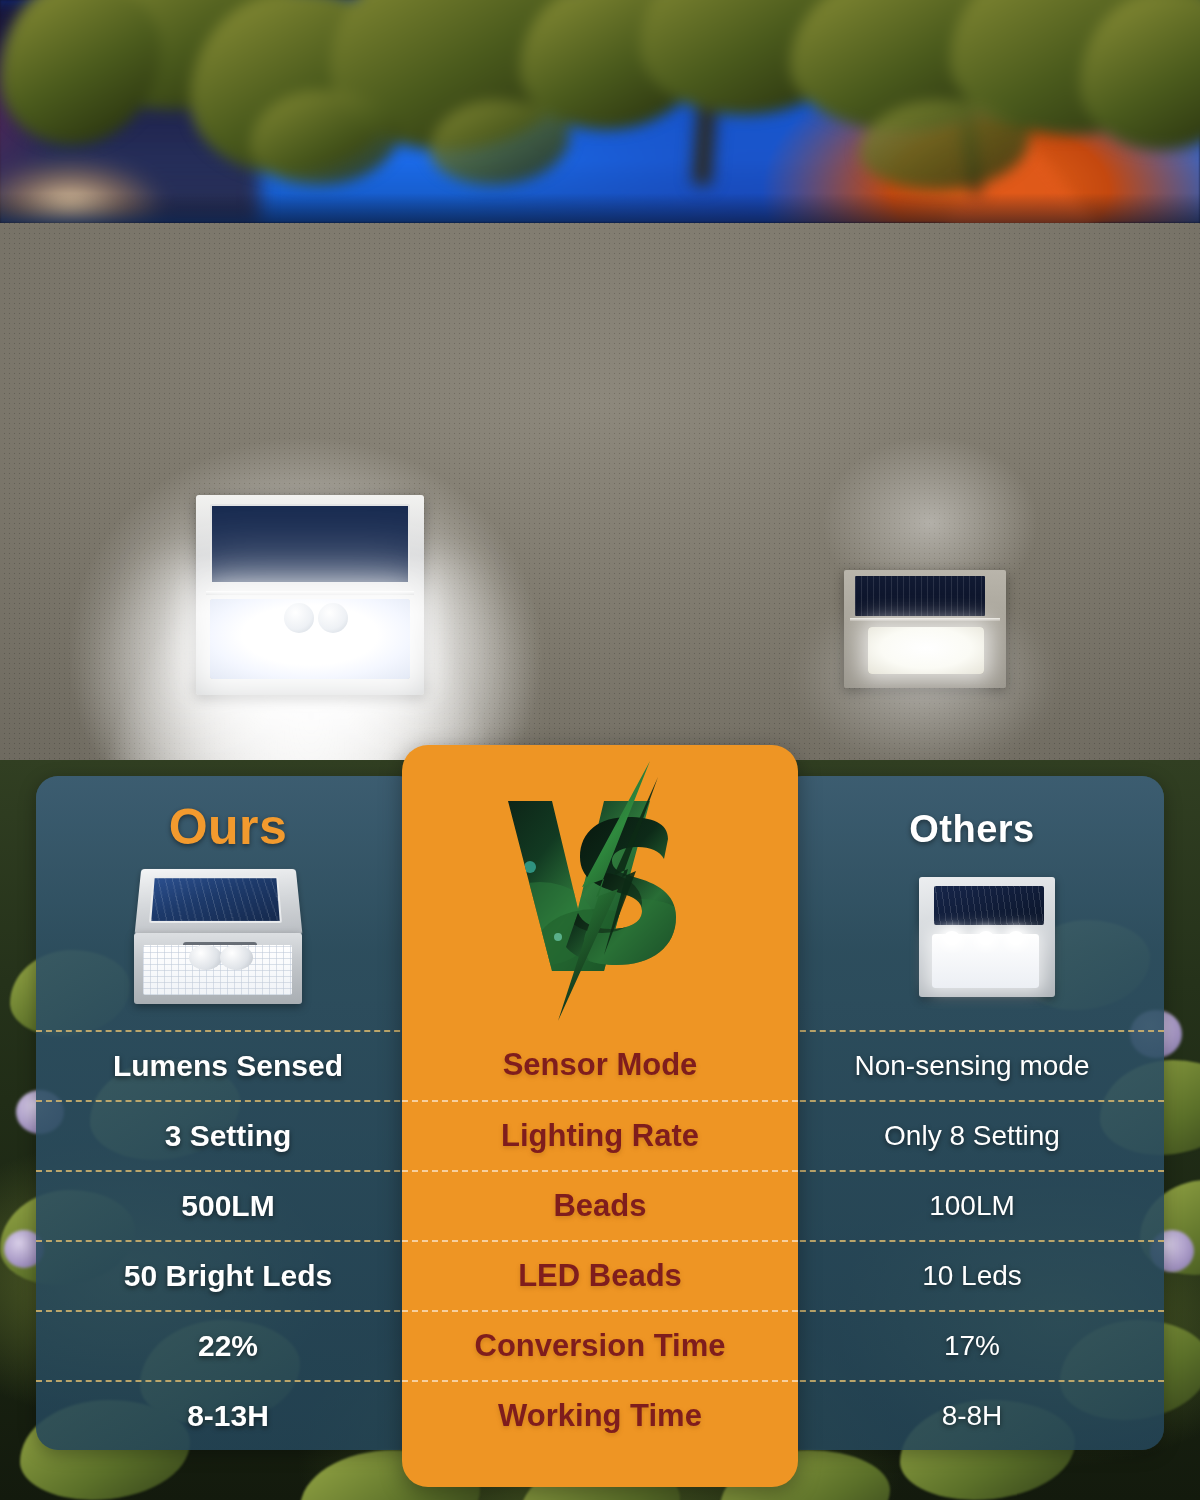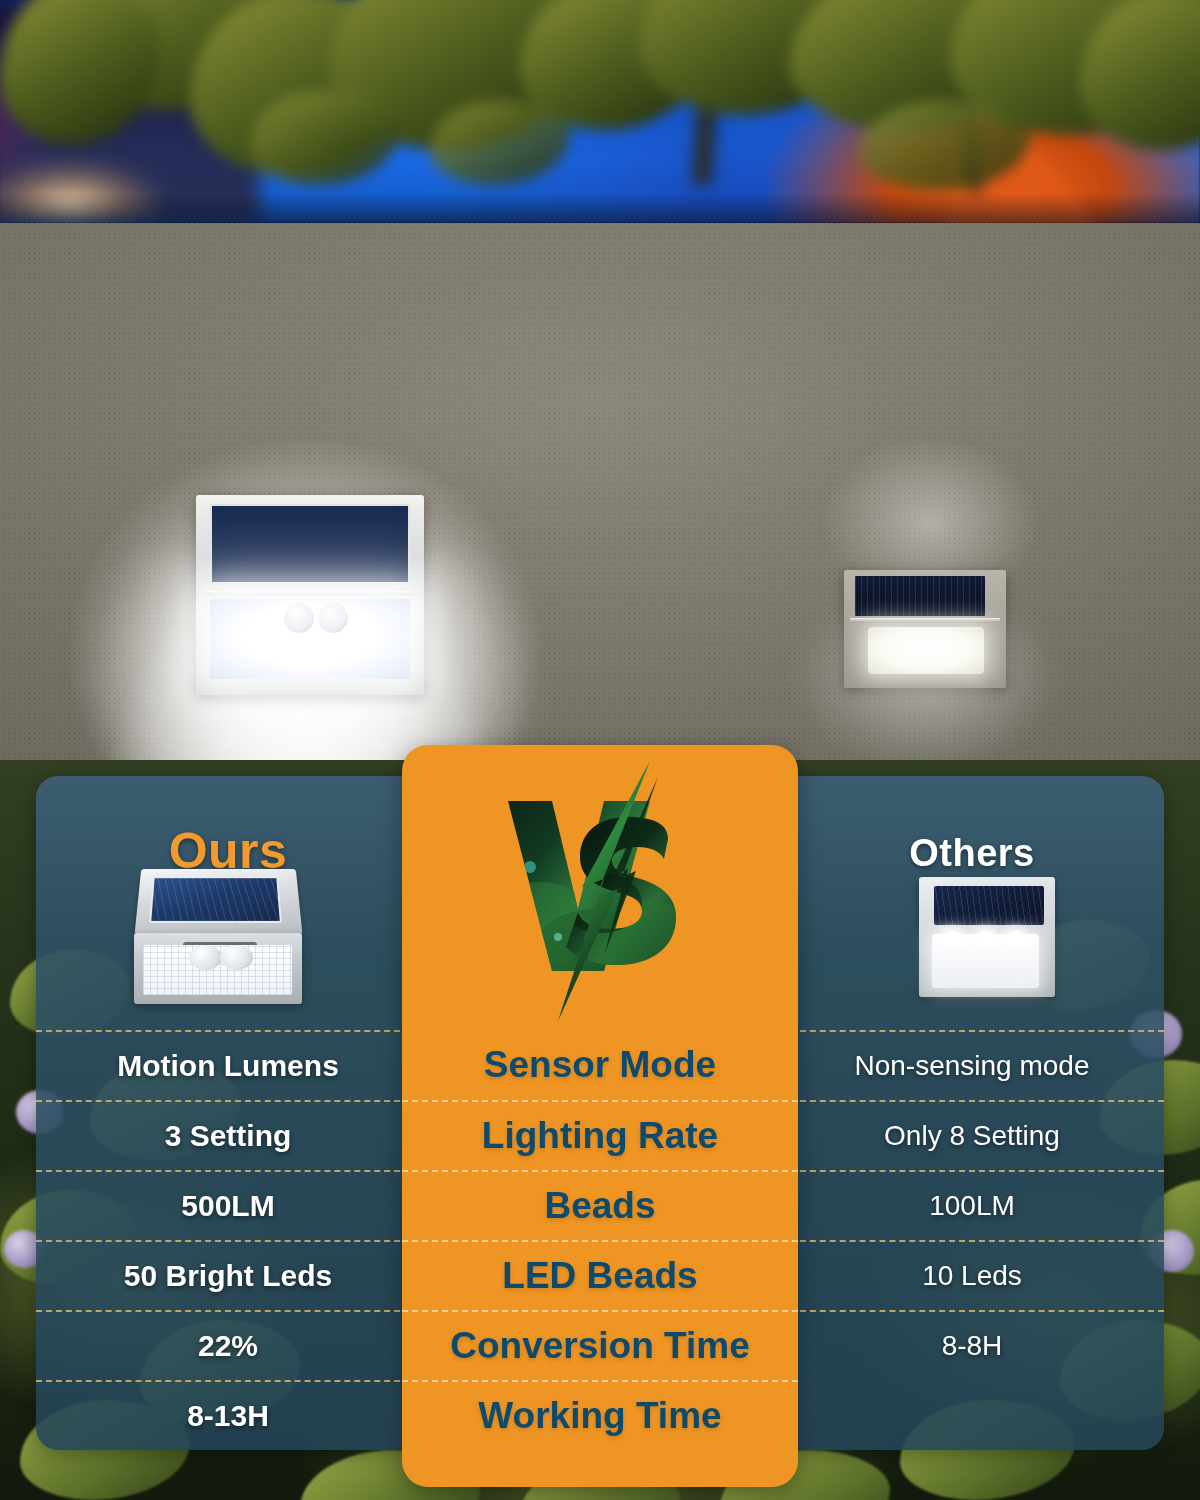--- a/index.html
+++ b/index.html
@@ -151,21 +151,21 @@
     background:rgba(46,82,104,0.72);
     box-shadow:0 4px 18px rgba(0,0,0,.30);
   }
   .card-left  { left:36px;  width:384px; }
   .card-right { left:780px; width:384px; }
   .card-side::before {
     content:""; position:absolute; inset:0;
     background:linear-gradient(180deg, rgba(62,95,116,.88) 0%, rgba(46,80,100,.62) 26%, rgba(30,62,80,.55) 100%);
   }
 
-  .col-head { position:absolute; left:0; top:0; width:100%; height:254px; z-index:3;margin-top:24px; }
+  .col-head { position:absolute; left:0; top:0; width:100%; height:254px; z-index:3; }
   .col-title {
     position:absolute; left:0; top:22px; width:100%; text-align:center;
     font-size:50px; font-weight:bold; letter-spacing:.5px;
     text-shadow:0 2px 5px rgba(0,0,0,.45);
   }
   .col-title.ours { color:#F29A2E; }
   .col-title.others { color:#ffffff; font-size:38px; top:32px; }
 
   
   .thumb { position:absolute; z-index:3; }
@@ -242,21 +242,21 @@
   
   .center-panel {
     position:absolute; left:402px; top:745px; width:396px; height:742px;
     background:#EE9524; border-radius:26px; z-index:6;
     box-shadow:0 6px 22px rgba(0,0,0,.35);
     overflow:hidden;
   }
   .center-rows { position:absolute; left:0; top:285px; width:100%; }
   .center-rows .row {
     border-top:2px dashed rgba(255,255,255,0.55);
-    font-size:37px; font-weight:bold; color:#0c4a6e;
+    font-size:31px; font-weight:bold; color:#7f1d1d;
     text-shadow:0 2px 4px rgba(150,85,10,.35);
   }
   .center-rows .row:first-child { border-top:none; }
 
   
   .vs-wrap { position:absolute; left:0; top:0; width:396px; height:285px; }
   .vs-svg { position:absolute; left:98px; top:14px; width:210px; height:262px; }
 
   
   .card-side .rows .row:first-child { border-top:2px dashed rgba(214,182,110,0.85); }
@@ -330,21 +330,21 @@
     <div class="gflower" style="left:4px;top:470px;width:40px;height:38px;"></div>
     <div class="gflower" style="left:1130px;top:250px;width:52px;height:48px;"></div>
     <div class="gflower" style="left:1150px;top:470px;width:44px;height:42px;"></div>
   </div>
 
   <div class="card-side card-left">
     <div class="col-head">
       <div class="col-title ours">Ours</div>
     </div>
     <div class="rows">
-      <div class="row">Motion Lumens</div>
+      <div class="row">Lumens Sensed</div>
       <div class="row">3 Setting</div>
       <div class="row">500LM</div>
       <div class="row">50 Bright Leds</div>
       <div class="row">22%</div>
       <div class="row">8-13H</div>
     </div>
   </div>
 
   <div class="thumb thumb-ours">
     <div class="lampmini">
@@ -360,20 +360,21 @@
 
   <div class="card-side card-right">
     <div class="col-head">
       <div class="col-title others">Others</div>
     </div>
     <div class="rows">
       <div class="row">Non-sensing mode</div>
       <div class="row">Only 8 Setting</div>
       <div class="row">100LM</div>
       <div class="row">10 Leds</div>
+      <div class="row">17%</div>
       <div class="row">8-8H</div>
     </div>
   </div>
 
   <div class="thumb thumb-others">
     <div class="lampmini">
       <div class="lm2-body"></div>
       <div class="lm2-solar"></div>
       <div class="lm2-face"></div>
       <div class="lm2-dot d1"></div>

